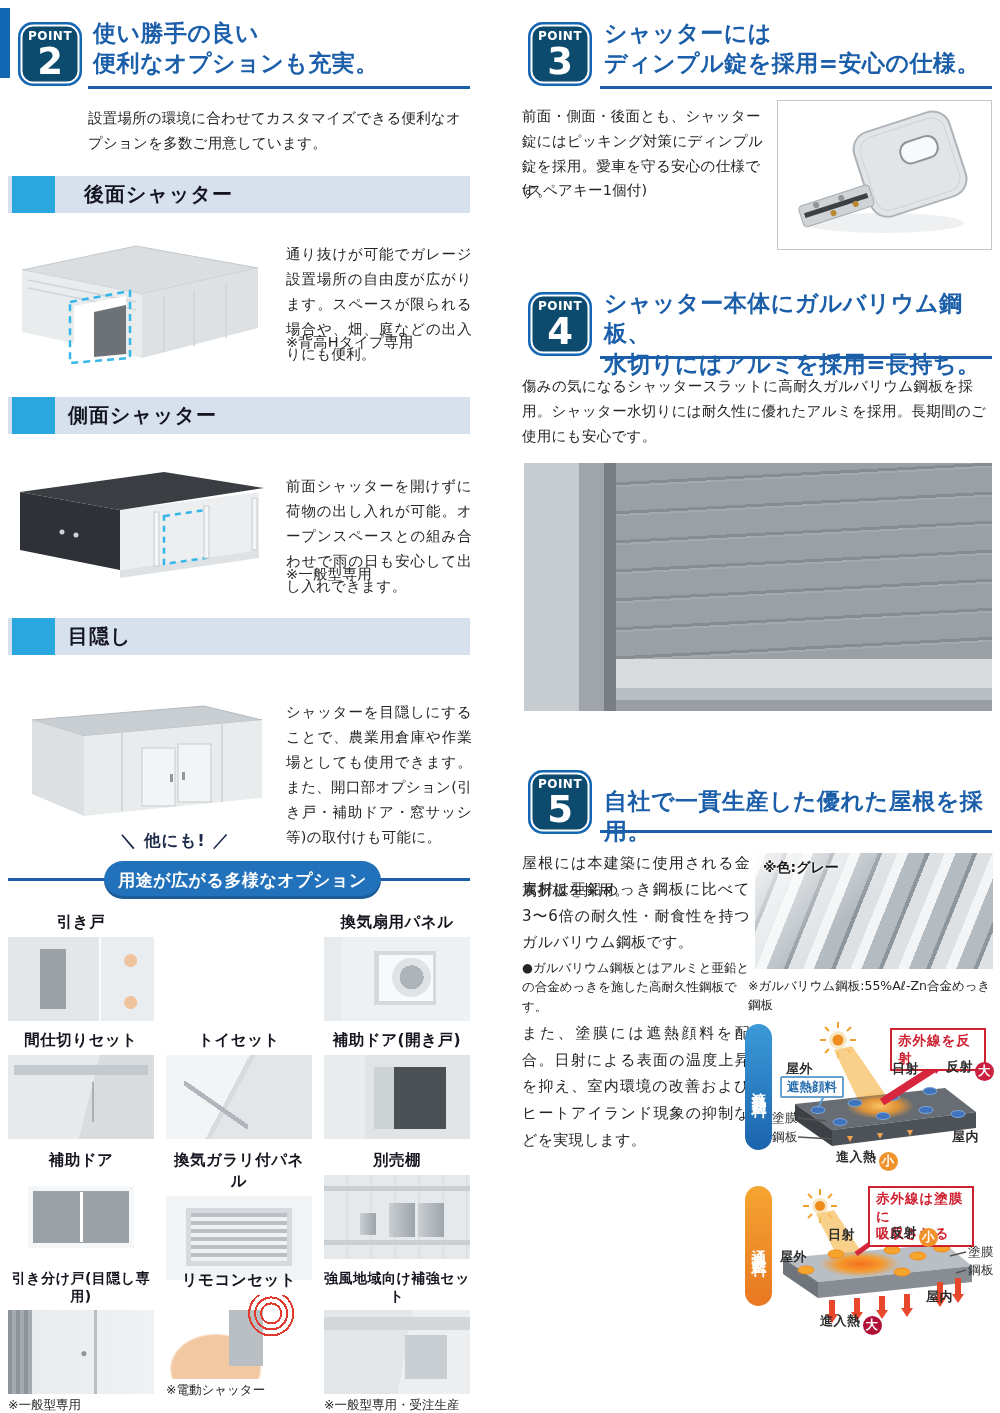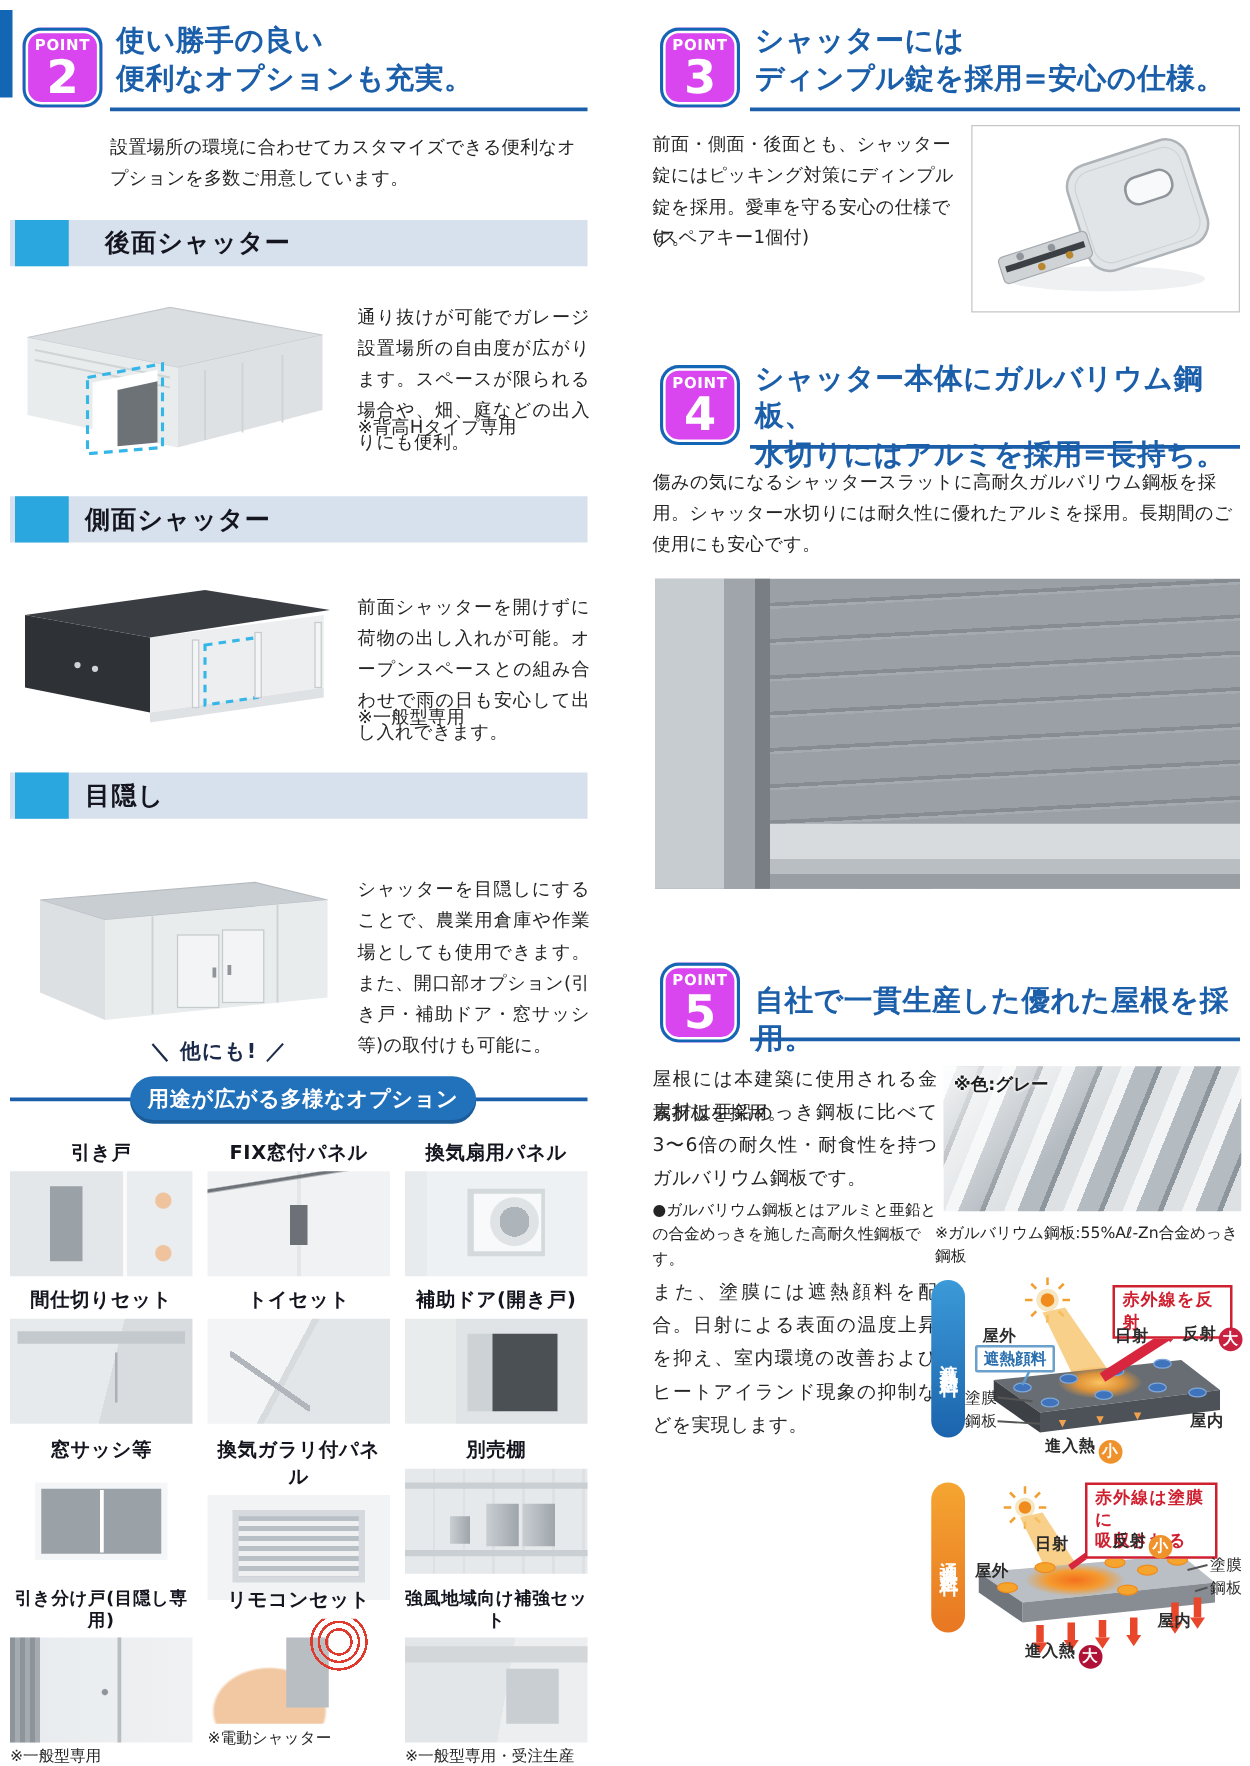--- a/index.html
+++ b/index.html
@@ -2,21 +2,21 @@
 <html><head>
 <meta charset="utf-8">
 <style>
   * { margin:0; padding:0; box-sizing:border-box; }
   html,body { background:#ffffff; }
   body { font-family:"DejaVu Sans","Liberation Sans",sans-serif; color:#262626; }
   .page { position:relative; width:1000px; height:1413px; background:#fff; overflow:hidden; }
   .abs { position:absolute; }
 
   
-  .badge { background:#d946ef; border-radius:15px;
+  .badge { background:#0c4a6e; border-radius:15px;
            box-shadow: inset 0 0 0 2.5px #1266b4, inset 0 0 0 4.5px #ffffff;
            display:flex; flex-direction:column; align-items:center; justify-content:center;
            color:#fff; width:64px; height:64px; }
   .badge .w { font-size:12px; font-weight:700; letter-spacing:.5px; line-height:1; margin-top:2px; }
   .badge .n { font-size:37px; font-weight:700; line-height:1; margin-top:1px; }
 
   .h-title { color:#1b5ea9; font-weight:700; font-size:23px; line-height:1.32; letter-spacing:.5px; }
   .h-rule  { background:#1b5ea9; height:3px; }
 
   .body-txt { font-size:14.5px; line-height:1.7; color:#252525; letter-spacing:.2px; }
@@ -198,42 +198,38 @@
   <div class="abs desc-txt" style="left:286px;top:700px;width:186px;">シャッターを目隠しにすることで、農業用倉庫や作業場としても使用できます。また、開口部オプション(引き戸・補助ドア・窓サッシ等)の取付けも可能に。</div>
 
   <div class="abs more-lbl" style="left:100px;top:830px;width:150px;text-align:center;">＼ 他にも! ／</div>
   <div class="abs" style="left:8px;top:878px;width:462px;height:3px;background:#1b5ea9;"></div>
   <div class="abs" style="left:8px;top:912px;width:146px;">
     <div class="opt-label">引き戸</div>
     <div class="art art1" style="margin-top:4px;"></div>
   </div>
 
   <div class="abs pill-banner" style="left:104px;top:861px;width:277px;height:38px;">用途が広がる多様なオプション</div>
-  <div class="abs" style="left:166px;top:912px;width:146px;">
-    <div class="opt-label">FIX窓付パネル</div>
-    <div class="art art2" style="margin-top:4px;"></div>
-  </div>
   <div class="abs" style="left:324px;top:912px;width:146px;">
     <div class="opt-label">換気扇用パネル</div>
     <div class="art art3" style="margin-top:4px;"></div>
   </div>
   <div class="abs" style="left:8px;top:1030px;width:146px;">
     <div class="opt-label">間仕切りセット</div>
     <div class="art art4" style="margin-top:4px;"></div>
   </div>
   <div class="abs" style="left:166px;top:1030px;width:146px;">
     <div class="opt-label">トイセット</div>
     <div class="art art5" style="margin-top:4px;"></div>
   </div>
   <div class="abs" style="left:324px;top:1030px;width:146px;">
     <div class="opt-label">補助ドア(開き戸)</div>
     <div class="art art6" style="margin-top:4px;"></div>
   </div>
   <div class="abs" style="left:8px;top:1150px;width:146px;">
-    <div class="opt-label">窓サッシ等</div>
+    <div class="opt-label">補助ドア</div>
     <div class="art art7" style="margin-top:4px;"></div>
   </div>
   <div class="abs" style="left:324px;top:1150px;width:146px;">
     <div class="opt-label">別売棚</div>
     <div class="art art9" style="margin-top:4px;"></div>
   </div>
   <div class="abs" style="left:166px;top:1150px;width:146px;">
     <div class="opt-label">換気ガラリ付パネル</div>
     <div class="art art8" style="margin-top:4px;"></div>
   </div>

